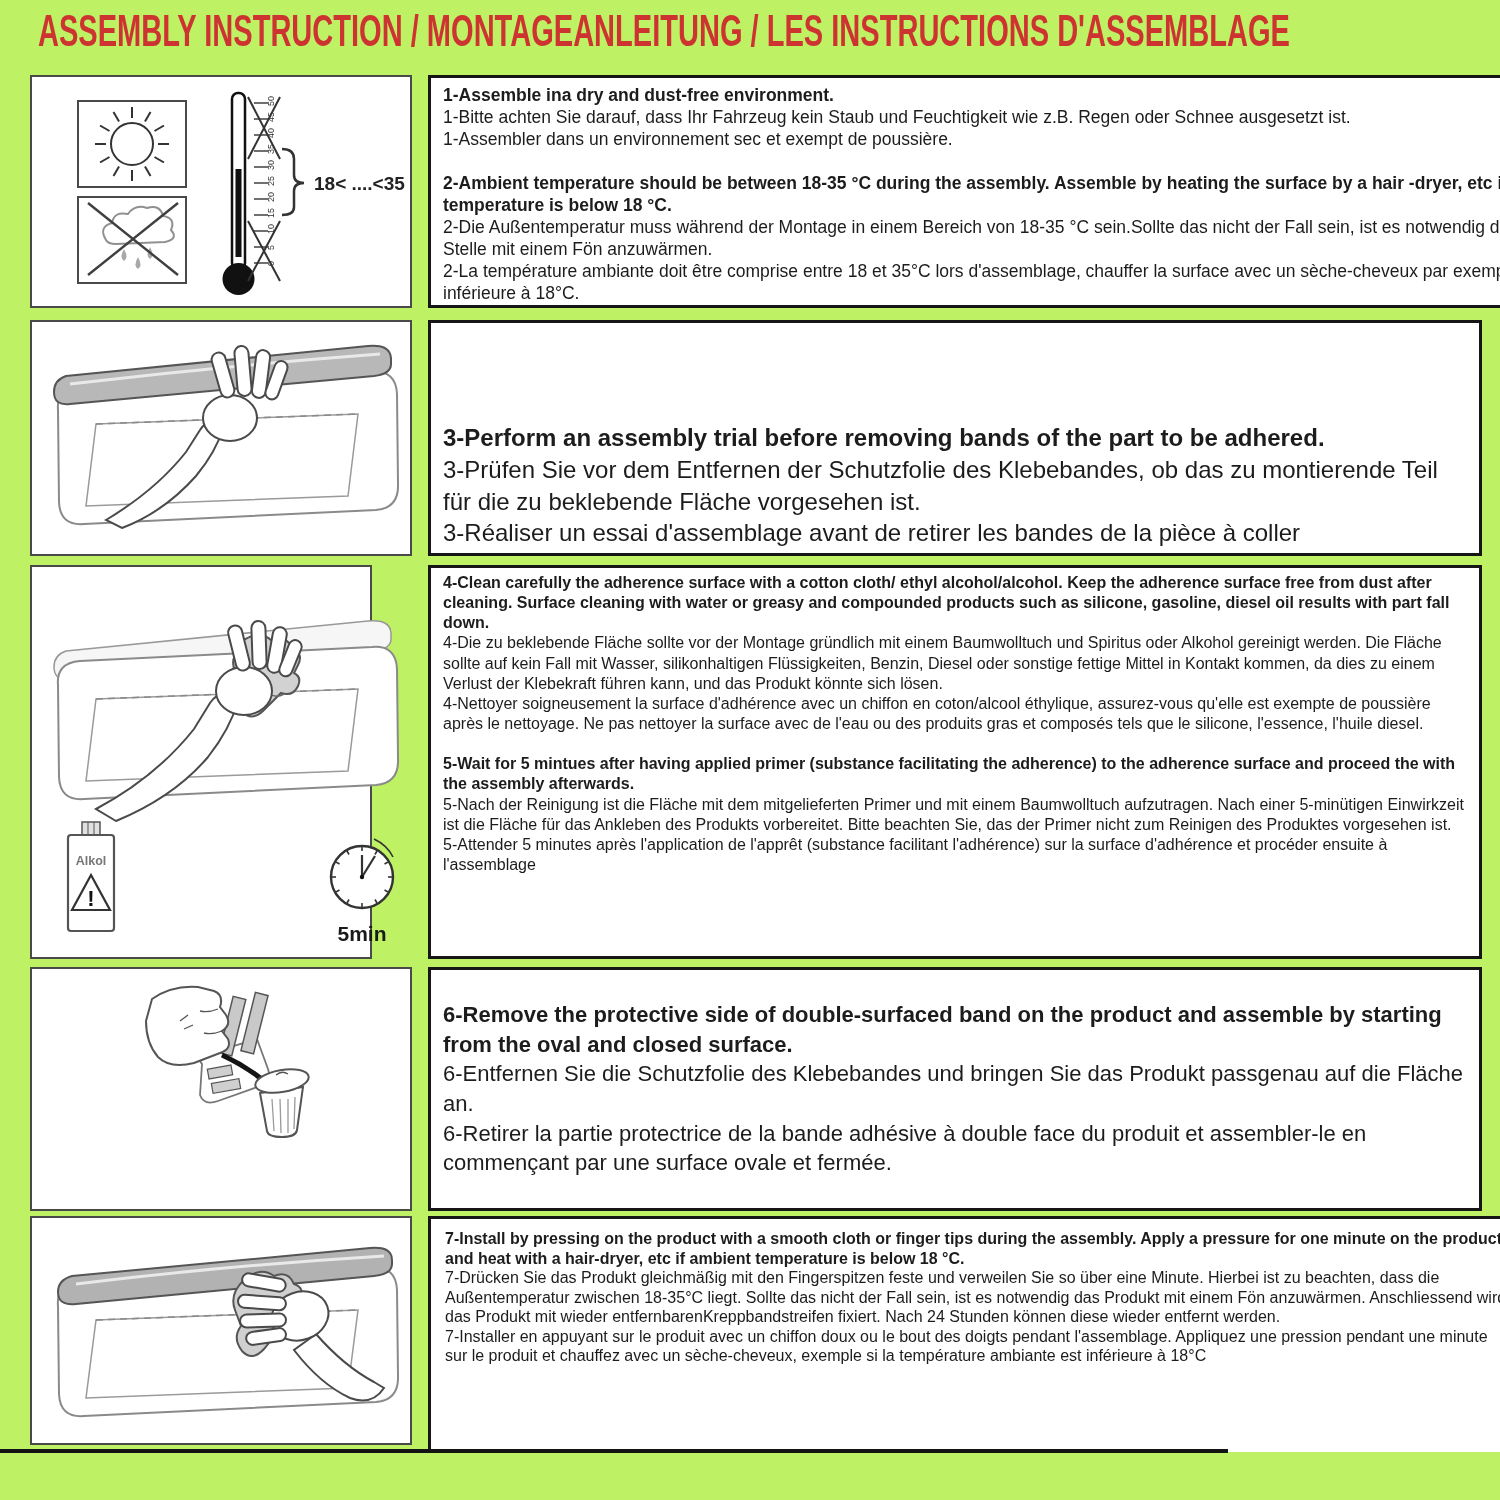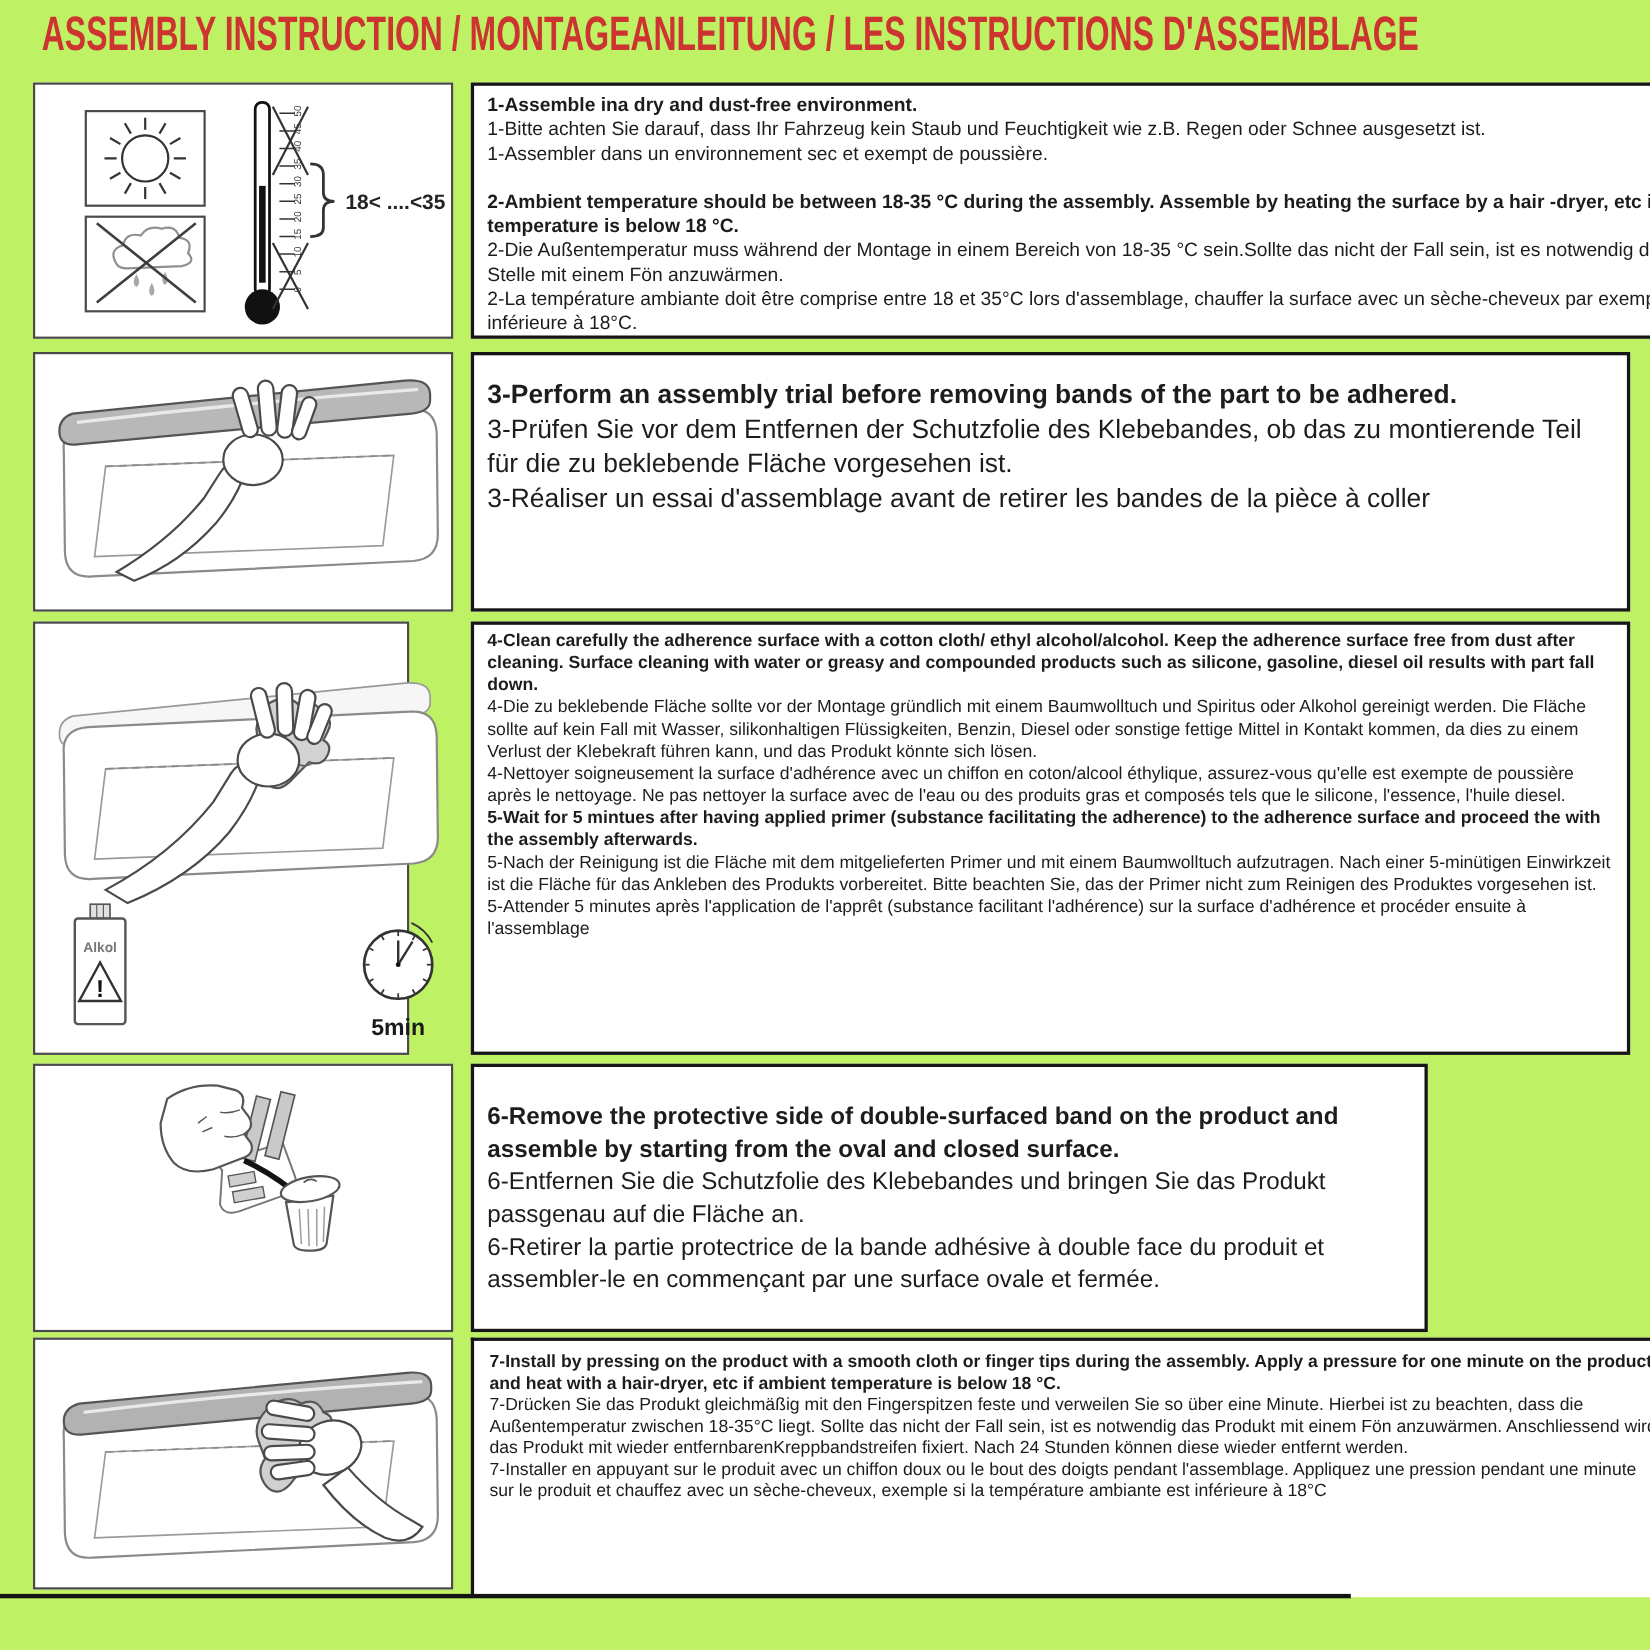--- a/index.html
+++ b/index.html
@@ -8,23 +8,23 @@
   #title{position:absolute;left:38px;top:6px;font-size:44px;font-weight:800;color:#cd3431;
          white-space:nowrap;transform:scaleX(0.66);transform-origin:left top;letter-spacing:0;}
   .box{position:absolute;background:#fff;box-sizing:border-box;}
   .lbox{border:2px solid #4a4a4a;}
   .rbox{border:3px solid #161616;}
   .rbox p{margin:0;}
   .b{font-weight:bold;}
   .grp{margin:0;}
   .r1{font-size:17.5px;line-height:1.26;padding:6px 12px;}
   .r1 .grp:first-child{margin-bottom:22px;}
-  .r2{font-size:24px;line-height:1.32;padding:20px 12px;display:flex;flex-direction:column;justify-content:flex-start;}
+  .r2{font-size:24px;line-height:1.32;padding:4px 12px;display:flex;flex-direction:column;justify-content:flex-end;}
   .r3{font-size:16px;line-height:1.26;padding:5px 12px;}
-  .r3 .grp:first-child{}
+  .r3 .grp:first-child{margin-bottom:20px;}
   .r4{font-size:22px;line-height:1.35;padding:4px 12px;display:flex;flex-direction:column;justify-content:center;}
   .r5{font-size:16px;line-height:1.22;padding:10px 14px 0;border-bottom:none;}
   #bottom-rule{position:absolute;left:0;top:1449px;width:1228px;height:4px;background:#141414;}
   #logo{position:absolute;left:1230px;top:1398px;font-family:"DejaVu Sans",sans-serif;
         font-weight:900;font-size:78px;letter-spacing:-5px;line-height:1;white-space:nowrap;}
   #logo .lb{color:#161616;} #logo .lr{color:#d0342c;}
   svg{display:block;}
   svg text{font-family:"Liberation Sans",sans-serif;}
 </style>
 </head>
@@ -249,21 +249,21 @@
             <line x1="248" y1="130" x2="249" y2="164"></line>
           <line x1="256" y1="130" x2="256" y2="164"></line>
             <line x1="263" y1="128" x2="262" y2="160"></line>
         </g>
         <ellipse cx="250" cy="112" rx="27" ry="11" transform="rotate(-10 250 112)" fill="#fff" stroke="#555" stroke-width="2"></ellipse>
         <path d="M244,106 q6,-5 12,-1" fill="none" stroke="#555" stroke-width="1.5"></path>
       </g>
     </svg>
   </div>
 
-  <div class="box rbox r4" style="left:428px;top:967px;width:870px;height:244px;">
+  <div class="box rbox r4" style="left:428px;top:967px;width:1054px;height:244px;">
     <div class="grp">
       <p class="b">6-Remove the protective side of double-surfaced band on the product and assemble by starting from the oval and closed surface.</p>
       <p>6-Entfernen Sie die Schutzfolie des Klebebandes und bringen Sie das Produkt passgenau auf die Fläche an.</p>
       <p>6-Retirer la partie protectrice de la bande adhésive à double face du produit et assembler-le en commençant par une surface ovale et fermée.</p>
     </div>
   </div>
 
   <div class="box lbox" style="left:30px;top:1216px;width:382px;height:229px;">
     <svg width="378" height="225" viewBox="0 0 378 225">
       <g>

